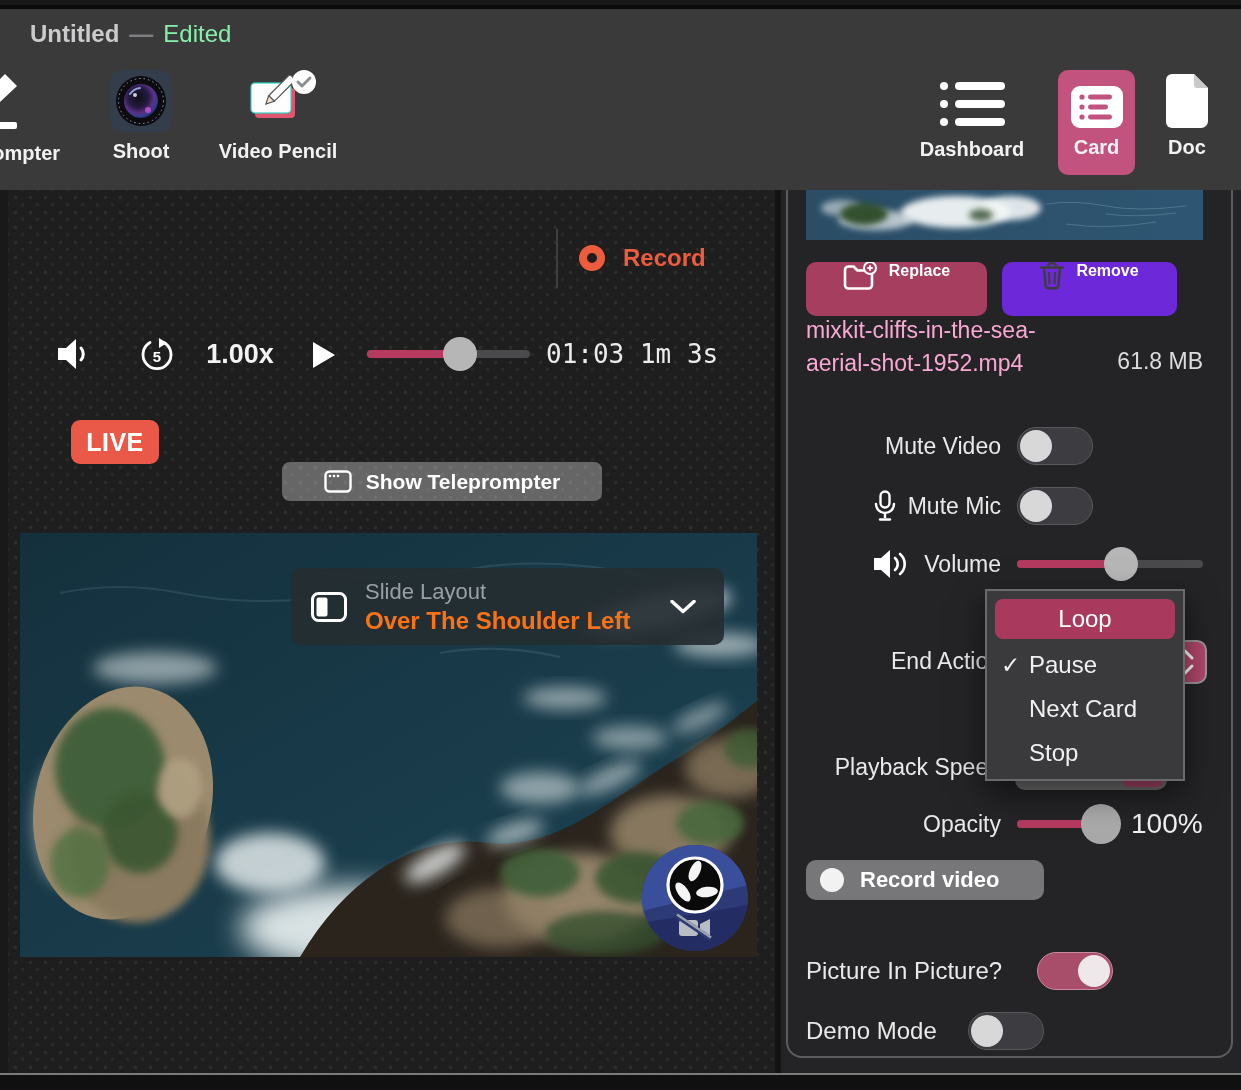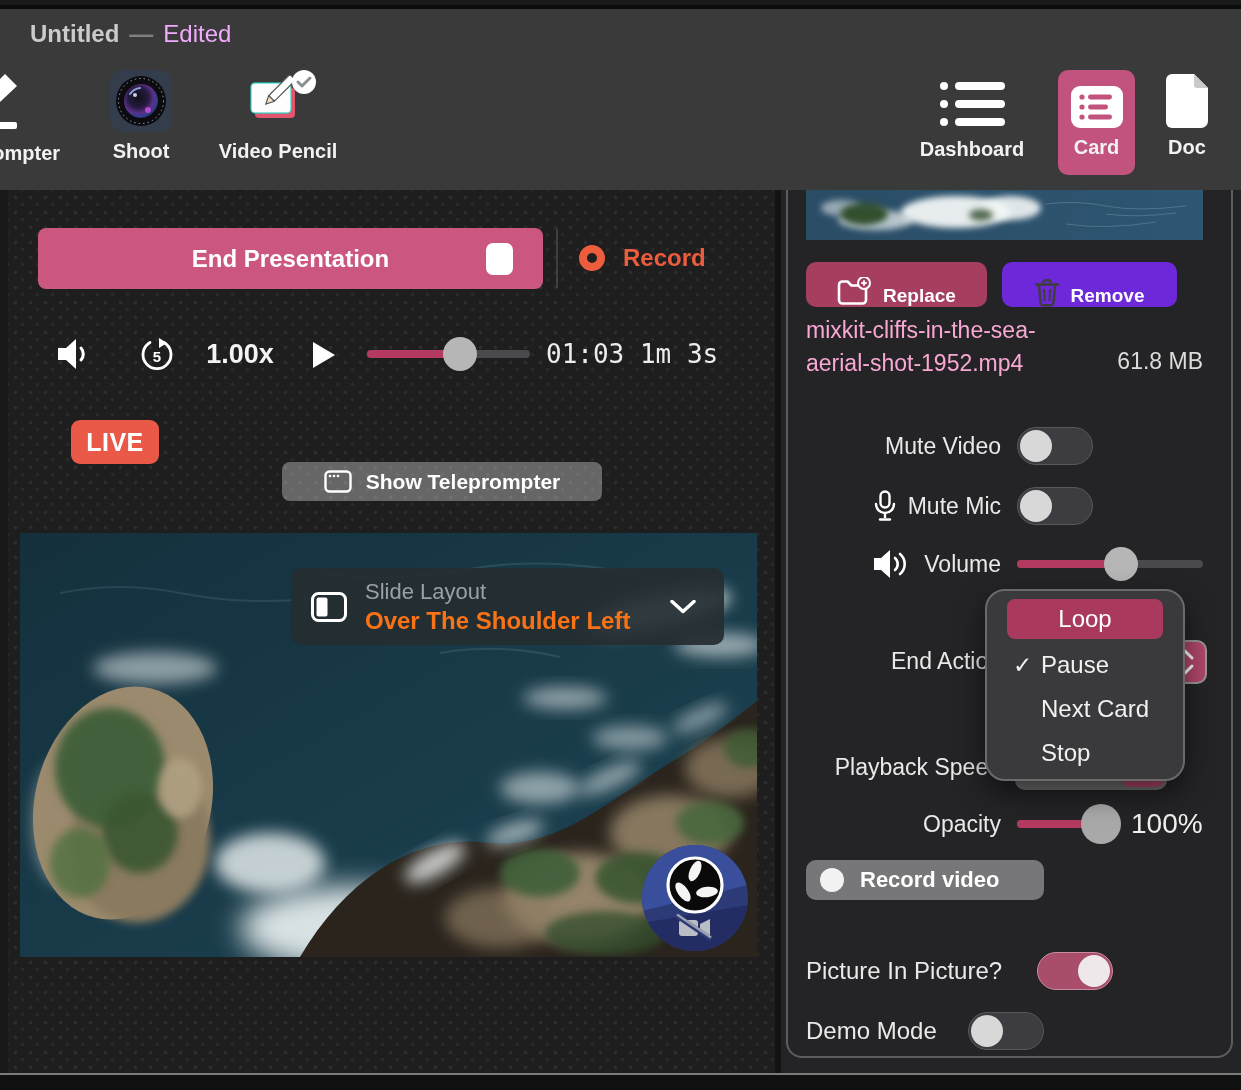--- a/index.html
+++ b/index.html
@@ -13,21 +13,21 @@
 
   
   #titlebar {
     position:absolute; left:0; top:0; width:1241px; height:190px;
     background:#3a3a3b; z-index:20;
   }
   #titlebar .topstrip { position:absolute; left:0; top:0; width:100%; height:9px; background:#0b0b0c; border-top:5px solid #1a1a1a; }
   #window-title-row { position:absolute; left:30px; top:20px; font-size:24px; white-space:nowrap; }
   #window-title-row .t { font-weight:700; color:#cbcbcd; }
   #window-title-row .sep { color:#7f7f84; font-weight:700; padding:0 10px; }
-  #window-title-row .ed { color:#f0abfc; }
+  #window-title-row .ed { color:#86efac; }
 
   .tb-item { position:absolute; text-align:center; }
   .tb-label { font-size:20px; font-weight:600; color:#f2f2f2; margin-top:8px; white-space:nowrap; }
   .card-btn {
     position:absolute; left:1058px; top:70px; width:77px; height:105px;
     background:#c2527e; border-radius:10px;
   }
 
   
   #stage-bg {
@@ -99,23 +99,23 @@
     background:rgba(37,45,49,.93); border-radius:10px; z-index:7;
     display:flex; align-items:center;
   }
   #slide-layout-btn .txt { margin-left:18px; }
   #slide-layout-btn .lab { color:#9aa0a6; font-size:22px; }
   #slide-layout-btn .val { color:#f97316; font-size:24px; font-weight:700; margin-top:2px; white-space:nowrap; }
   #slide-layout-btn .chev { position:absolute; right:28px; top:50%; transform:translateY(-50%); }
   #obs-avatar { position:absolute; left:642px; top:845px; width:106px; height:106px; z-index:7; }
   #thumb { position:absolute; left:806px; top:190px; width:397px; height:50px; z-index:6; }
   .pill-btn {
-    position:absolute; height:45px; border-radius:10px; z-index:6;
-    display:flex; align-items:flex-end; justify-content:center; gap:12px;
-    color:#fff; font-size:19px; font-weight:600;
+    position:absolute; height:54px; border-radius:10px; z-index:6;
+    display:flex; align-items:flex-start; justify-content:center; gap:12px;
+    color:#fff; font-size:16px; font-weight:600;
   }
   #replace-btn { left:806px; top:262px; width:181px; background:#a63e60; }
   #remove-btn { left:1002px; top:262px; width:175px; background:#6d28d9; }
   #filename { position:absolute; left:806px; top:314px; width:248px; font-size:23px; line-height:32.5px; color:#f9a8d4; word-wrap:break-word; z-index:6; }
   #filesize { position:absolute; right:38px; top:348px; font-size:23px; color:#dcdcdc; z-index:6; }
 
   .rlabel {
     position:absolute; right:240px; transform:translateY(-50%); z-index:5;
     display:flex; align-items:center; gap:12px;
     font-size:23px; color:#e9e9e9; white-space:nowrap;
@@ -136,22 +136,22 @@
     display:flex; align-items:center; justify-content:center;
   }
   #speed-control-hidden {
     position:absolute; left:1015px; top:744px; width:152px; height:46px;
     background:#707070; border-radius:10px; z-index:5;
   }
   #speed-control-hidden .seg { position:absolute; right:3px; top:3px; width:42px; height:40px; background:#b2486b; border-radius:8px; }
 
   #end-action-menu {
     position:absolute; left:985px; top:589px; width:200px; height:192px;
-    background:#3a3a3c; border:2px solid #6a6a6d; border-radius:20px; z-index:10;
-    box-shadow:0 12px 30px rgba(0,0,0,.55); padding:8px 20px;
+    background:#3a3a3c; border:2px solid #6a6a6d; border-radius:0; z-index:10;
+    box-shadow:0 12px 30px rgba(0,0,0,.55); padding:8px 8px;
   }
   .menu-item { height:44px; display:flex; align-items:center; font-size:24px; color:#f1f1f1; }
   .menu-item .chk { width:34px; text-align:left; font-size:23px; padding-left:6px; }
   .menu-item.hl { background:#a93a5e; border-radius:8px; justify-content:center; color:#fff; height:40px; margin-bottom:4px; }
 
   #opacity-value { position:absolute; left:1131px; top:824px; transform:translateY(-50%); font-size:28px; color:#f0f0f0; z-index:6; }
   #record-video-btn {
     position:absolute; left:806px; top:860px; width:238px; height:40px;
     background:rgba(255,255,255,.38); border-radius:10px; z-index:6;
     display:flex; align-items:center; gap:16px; padding-left:14px;
@@ -271,24 +271,20 @@
       </g>
       <g transform="translate(53,84)">
         <rect x="-16" y="-9" width="19" height="16" rx="3" fill="#b9bdc6"></rect>
         <polygon points="5,-5 15,-10 15,8 5,3" fill="#b9bdc6"></polygon>
         <line x1="-18" y1="-13" x2="16" y2="10" stroke="#2c3a78" stroke-width="5"></line>
         <line x1="-18" y1="-14.5" x2="16" y2="8.5" stroke="#9aa0ad" stroke-width="2.5"></line>
       </g>
     </g>
   </svg>
 
-  <div id="end-presentation-btn">
-    <span>End Presentation</span>
-    <span class="stopicon"></span>
-  </div>
   <div id="record-divider"></div>
   <div id="record-dot"></div>
   <div id="record-label">Record</div>
 
   <svg class="abs" style="left:58px;top:338px;z-index:6" width="34" height="32" viewBox="0 0 34 32">
     <polygon points="0,10 8,10 18,1 18,31 8,22 0,22" fill="#fff"></polygon>
     <path d="M23,10 a9,9 0 0 1 0,12" fill="none" stroke="#fff" stroke-width="3" stroke-linecap="round"></path>
   </svg>
   <svg class="abs" style="left:140px;top:338px;z-index:6" width="34" height="34" viewBox="0 0 34 34">
     <path d="M10,4.5 A14,14 0 1 0 24,4.5" fill="none" stroke="#fff" stroke-width="2.8" stroke-linecap="round"></path>

